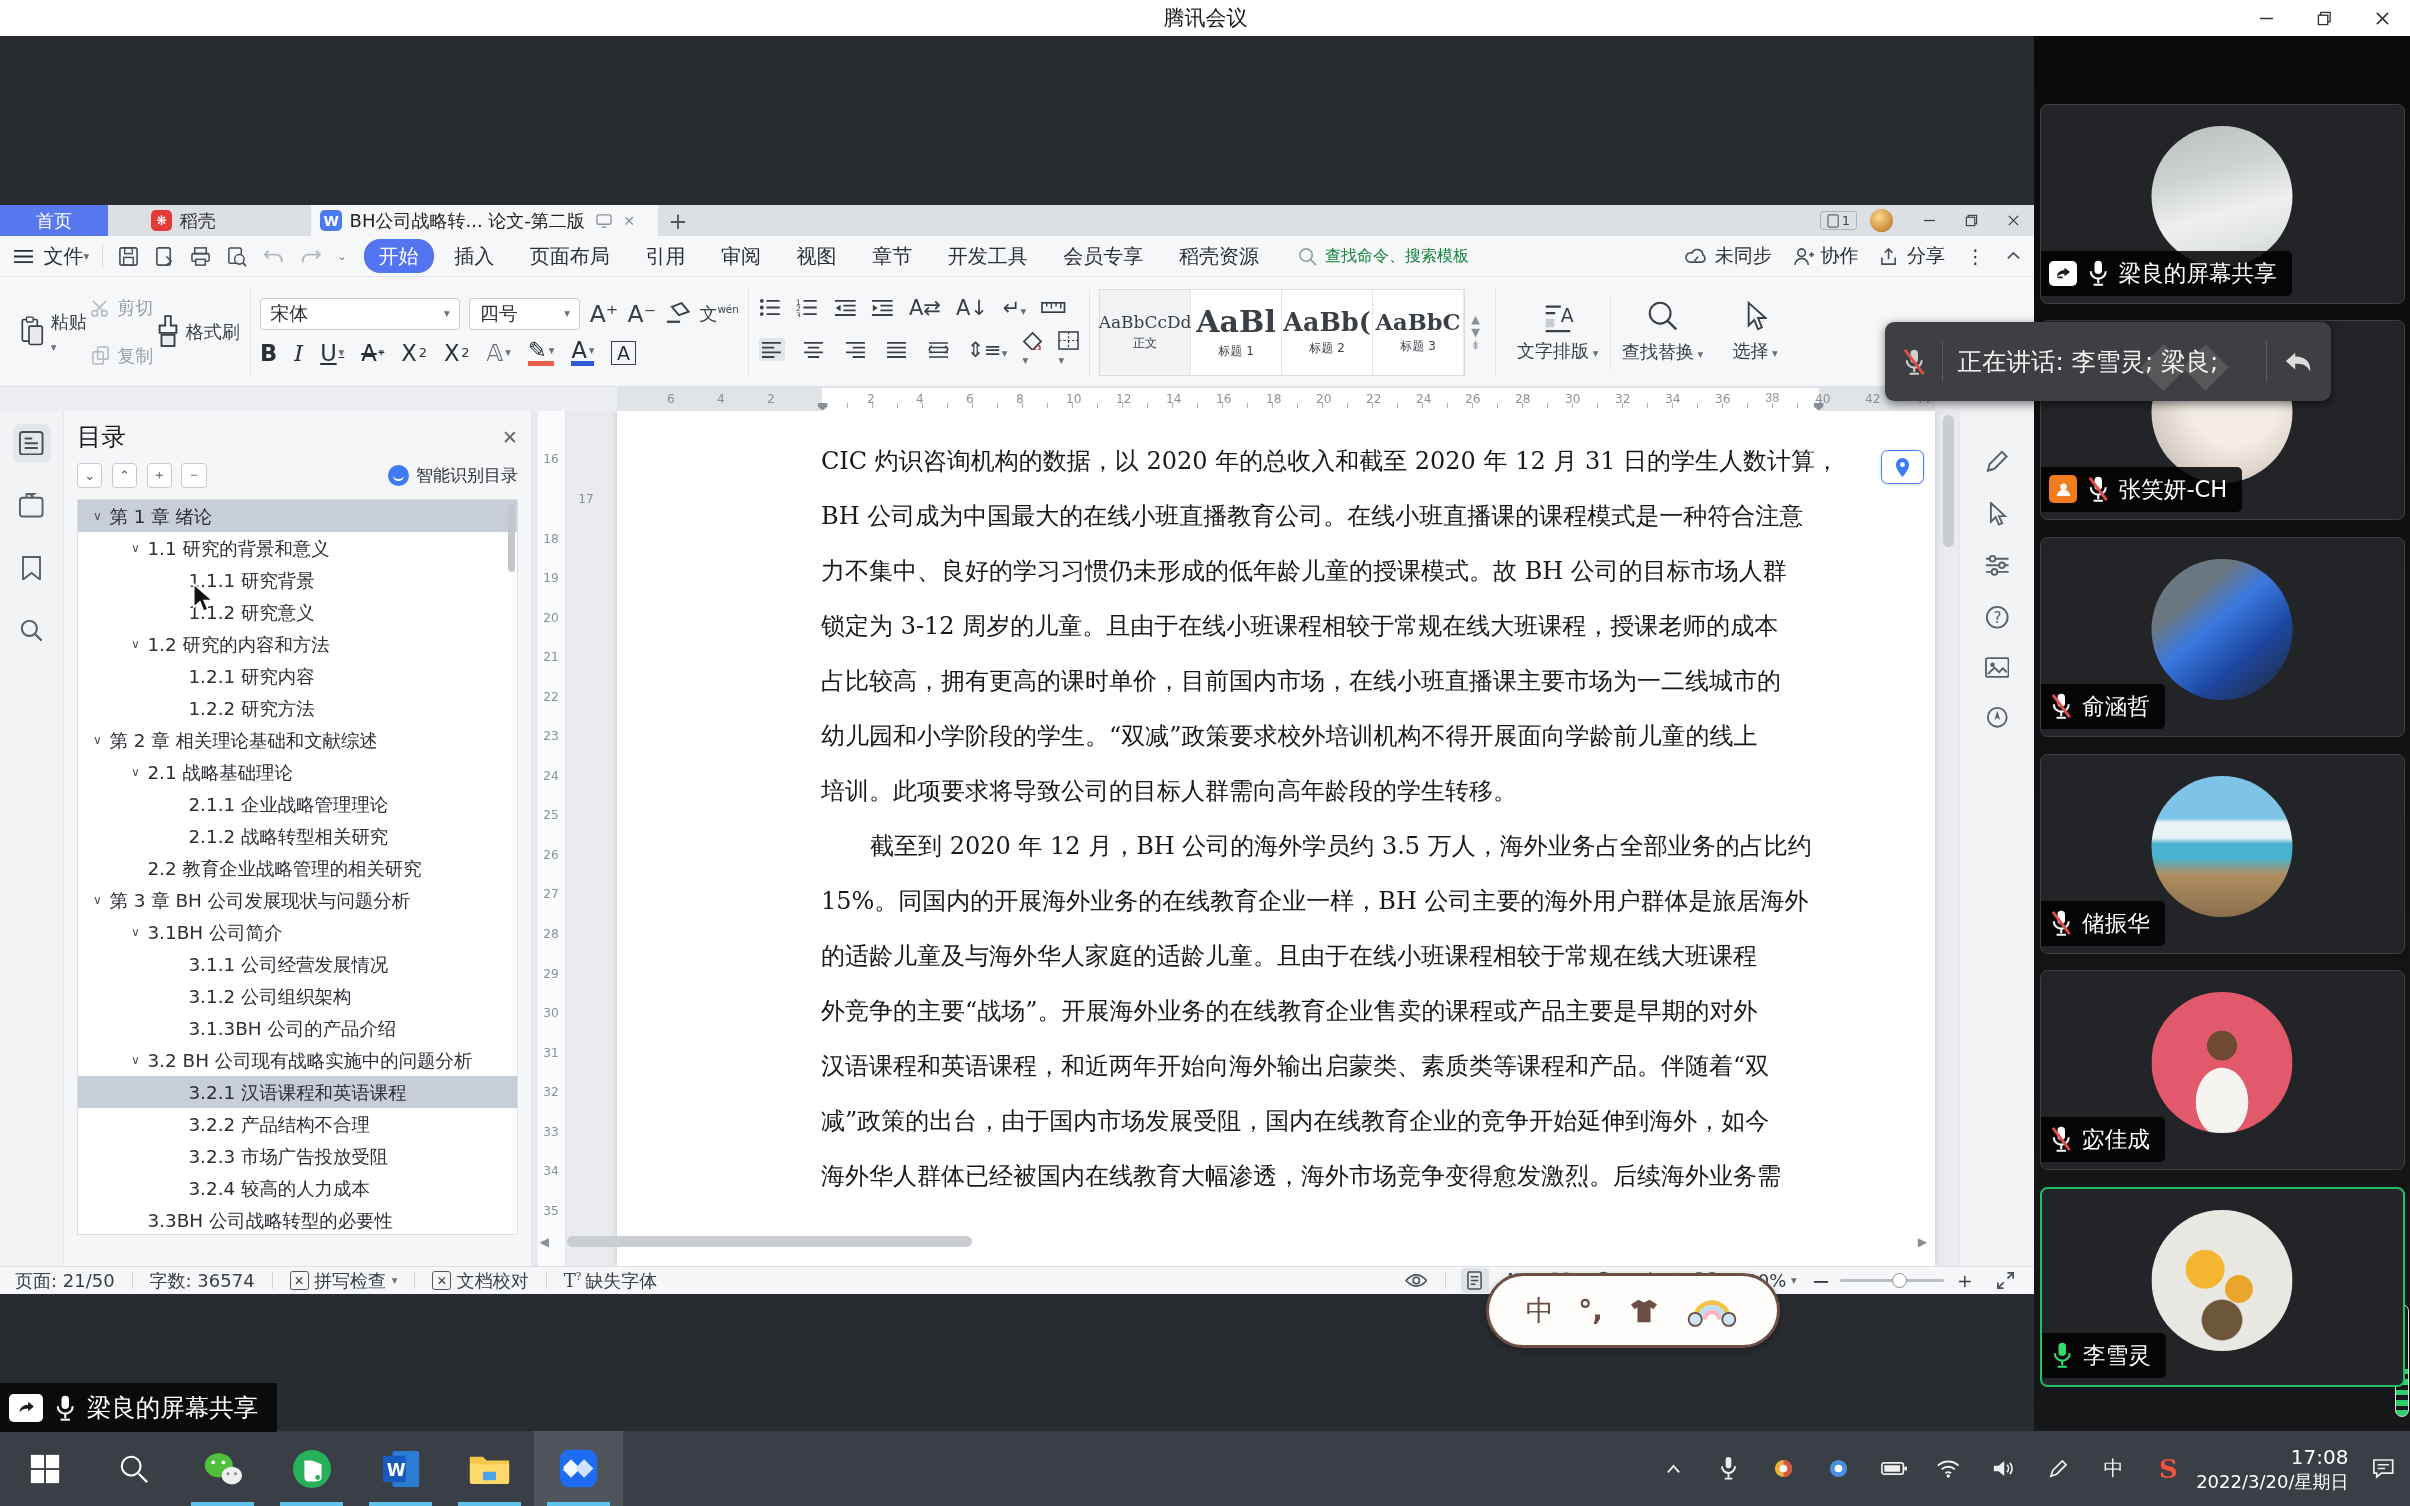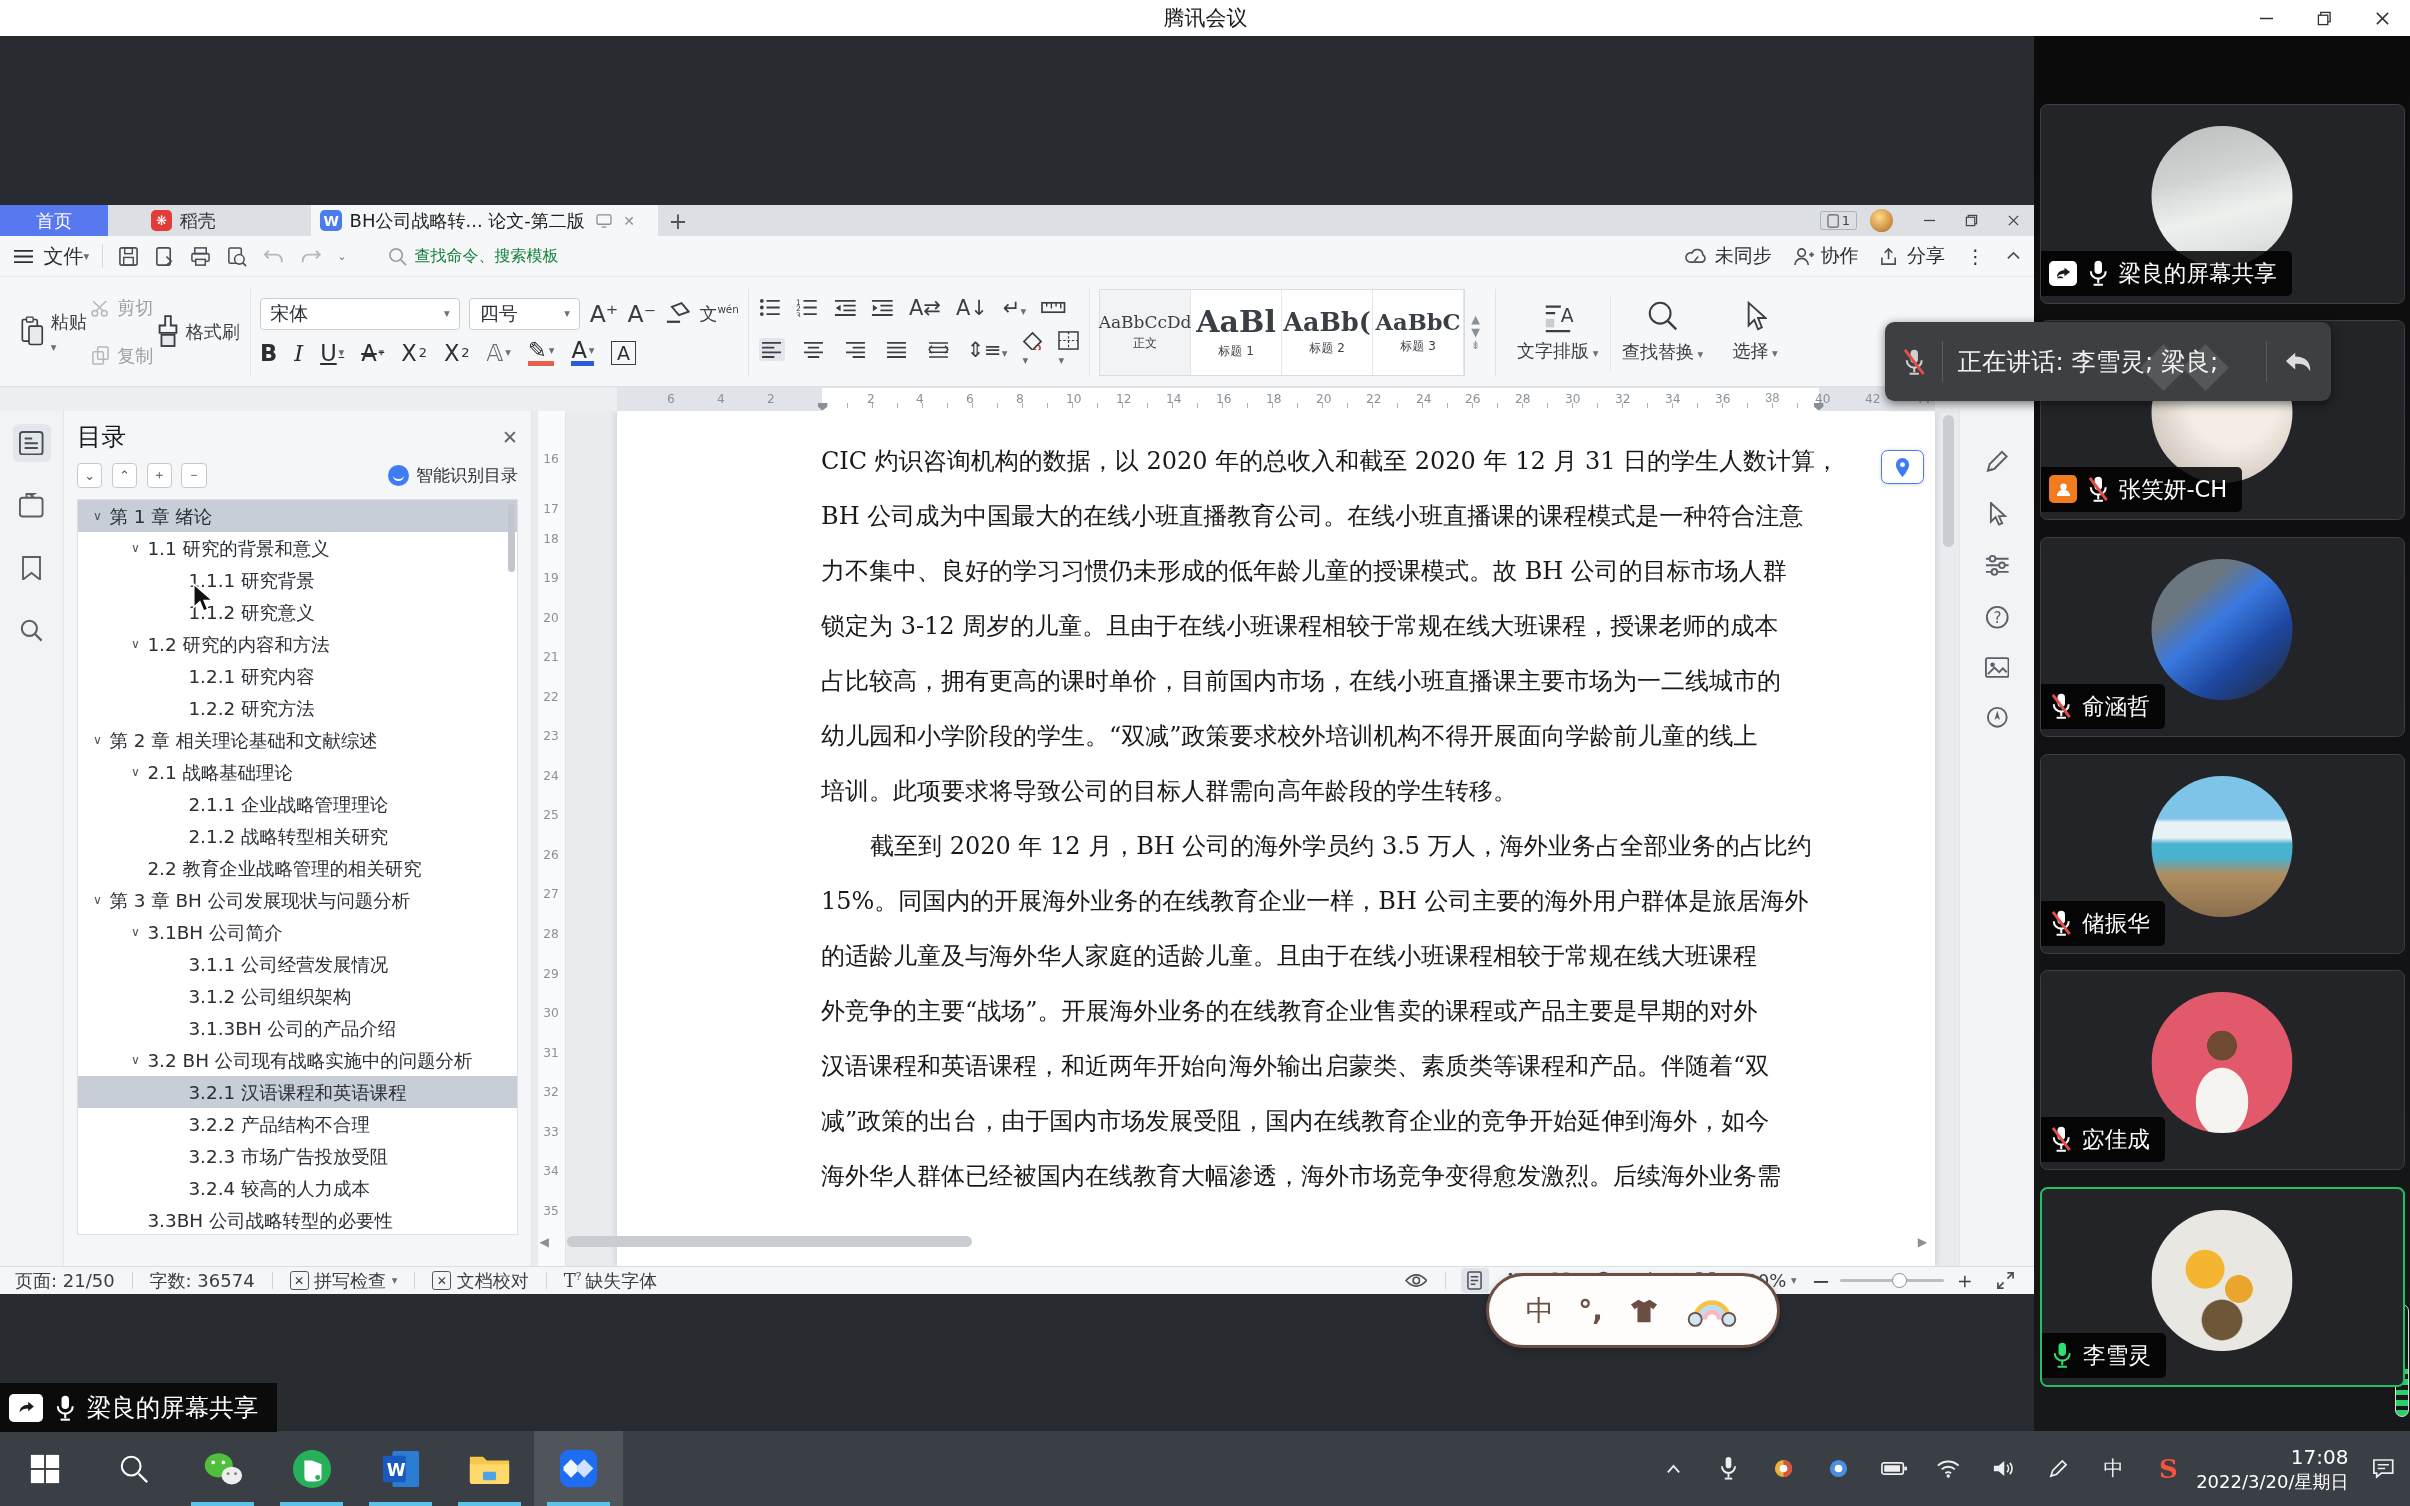--- a/index.html
+++ b/index.html
@@ -291,20 +291,32 @@
                 <path d="M7 4 L3 8 L7 12 M3 8 h12 a6 6 0 0 1 6 6 v2" fill="none" stroke="#b3b8bf" stroke-width="2"></path>
               </svg>
             </span>
           <span>
               <svg width="22.6" height="19" viewBox="0 0 24 20">
                 <path d="M17 4 L21 8 L17 12 M21 8 h-12 a6 6 0 0 0 -6 6 v2" fill="none" stroke="#b3b8bf" stroke-width="2"></path>
               </svg>
             </span>
           <span class="caret">⌄</span>
         </div>
+        <div class="mtabs">
+            <span class="mtab active">开始</span>
+            <span class="mtab">插入</span>
+            <span class="mtab">页面布局</span>
+            <span class="mtab">引用</span>
+            <span class="mtab">审阅</span>
+            <span class="mtab">视图</span>
+            <span class="mtab">章节</span>
+            <span class="mtab">开发工具</span>
+            <span class="mtab">会员专享</span>
+            <span class="mtab">稻壳资源</span>
+          </div>
         <div class="cmd-search">
           <svg width="19" height="19" viewBox="0 0 20 20">
               <circle cx="8.5" cy="8.5" r="6.5" fill="none" stroke="#9aa0a8" stroke-width="1.8"></circle>
               <line x1="13.5" y1="13.5" x2="19" y2="19" stroke="#9aa0a8" stroke-width="1.8"></line>
             </svg>
           <span>查找命令、搜索模板</span>
         </div>
         <div class="menu-right">
           <span class="itm">
             <svg width="24.5" height="19" viewBox="0 0 26 20">
@@ -719,21 +731,21 @@
     <span class="caret" style="visibility: hidden;">∨</span>
     <span class="tlabel">3.3BH 公司战略转型的必要性</span>
   </div>
             </div>
         </div>
 
         <div class="docwrap">
           <div class="vruler">
               <div>
                 <span class="vnum" style="top: 41px;">16</span>
-                <span class="vnum" style="top: 91px;">17</span>
+                <span class="vnum" style="top: 81px; margin-left: 35px;">17</span>
                 <span class="vnum" style="top: 121px;">18</span>
                 <span class="vnum" style="top: 160px;">19</span>
                 <span class="vnum" style="top: 200px;">20</span>
                 <span class="vnum" style="top: 239px;">21</span>
                 <span class="vnum" style="top: 279px;">22</span>
                 <span class="vnum" style="top: 318px;">23</span>
                 <span class="vnum" style="top: 358px;">24</span>
                 <span class="vnum" style="top: 397px;">25</span>
                 <span class="vnum" style="top: 437px;">26</span>
                 <span class="vnum" style="top: 476px;">27</span>

